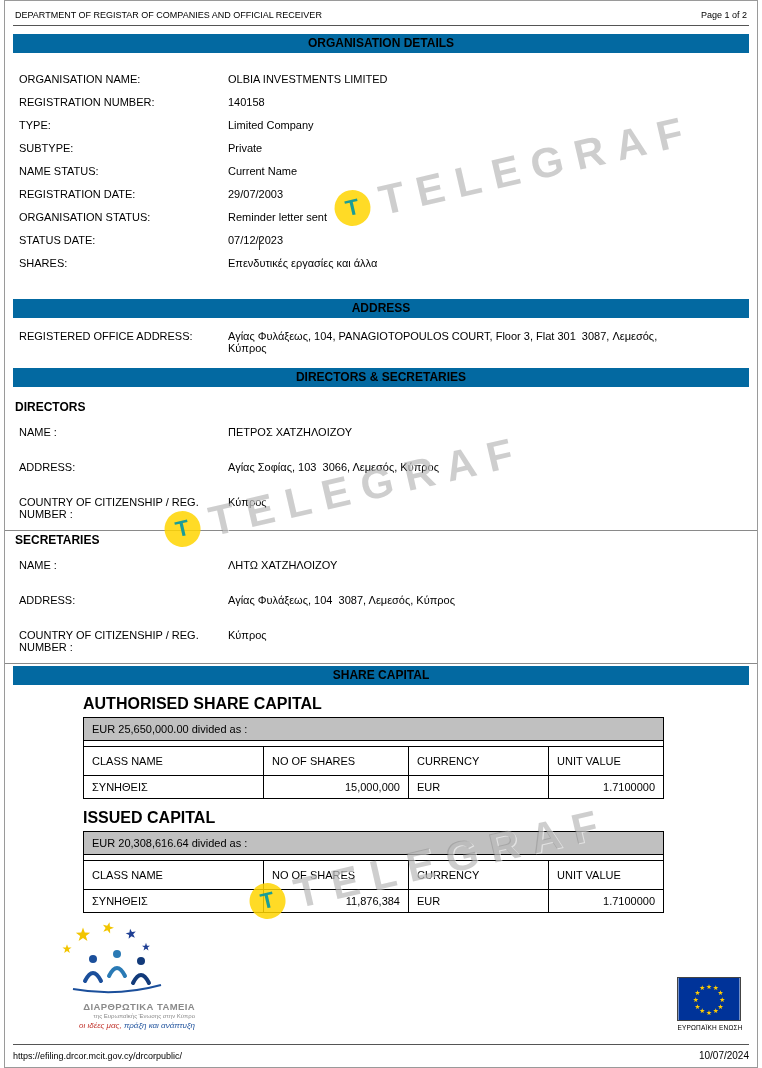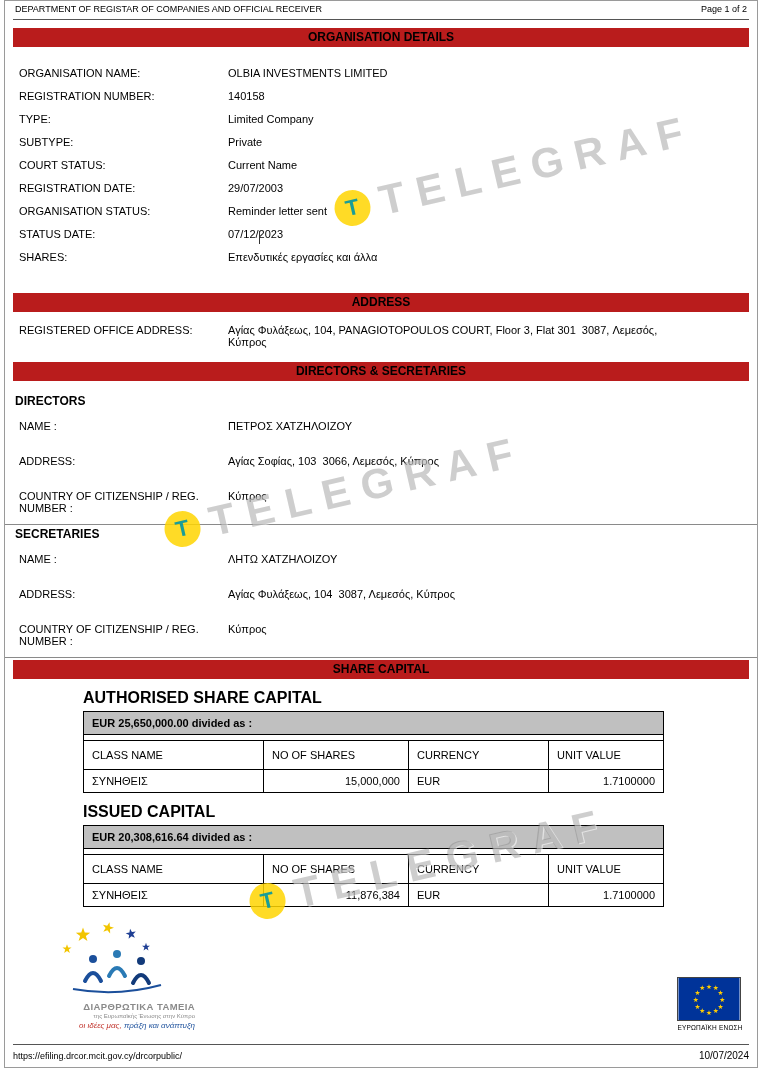--- a/index.html
+++ b/index.html
@@ -1,28 +1,28 @@
 <!DOCTYPE html>
 <html><head>
 <meta charset="utf-8">
 <style>
   * { margin:0; padding:0; box-sizing:border-box; }
   html,body { background:#ffffff; }
   body { font-family:"Liberation Sans", sans-serif; }
   .page {
     position:relative; width:754px; height:1068px; margin:0 auto;
     background:#fff; border:1px solid #9a9a9a; color:#000;
-    padding:0 8px; overflow:hidden;
+    padding:6px 8px; overflow:hidden;
   }
   .doc-header {
     display:flex; justify-content:space-between; align-items:flex-end;
     font-size:9px; padding:3px 2px 5px 2px; border-bottom:1px solid #555;
   }
   .section-bar {
-    background:#b91c1c; text-align:center; font-weight:bold;
+    background:#0369a1; text-align:center; font-weight:bold;
     font-size:12px; padding:2px 0 3px;
   }
   .bar-org { margin-top:8px; }
   .fields { margin-top:20px; }
   .field-row {
     display:flex; font-size:11px; align-items:flex-start;
     padding-left:6px; min-height:23px; position:relative;
   }
   .field-label { width:209px; flex:none; white-space:pre-wrap; }
   .field-value { white-space:pre-wrap; max-width:530px; }
@@ -32,21 +32,21 @@
   .group-heading { font-size:12px; font-weight:bold; margin-top:13px; padding-left:2px; }
   .person-row { margin-top:12px; }
   .full-line { border-top:1px solid #8a8a8a; margin:10px -8px 0 -8px; }
   .bar-capital { margin-top:2px; }
   .cap-heading { font-weight:bold; font-size:16px; margin:10px 0 4px 70px; }
   .cap-table {
     margin-left:70px; width:580px; border-collapse:collapse;
     table-layout:fixed; font-size:11px;
   }
   .cap-table td { border:1px solid #000; padding:5px 8px; vertical-align:middle; overflow:hidden; }
-  .cap-table tr.divided td { background:#c0c0c0; font-weight:bold; }
+  .cap-table tr.divided td { background:#c0c0c0; font-weight:normal; }
   .cap-table tr.spacer td { border-top:none; border-bottom:none; height:6px; padding:0; }
   .cap-table tr.colhead td { padding:8px 8px; }
   .cap-table td.num { text-align:right; }
   .caret { position:absolute; left:246px; top:3px; width:1px; height:13px; background:#333; }
 
   
   .watermark {
     position:absolute; display:flex; align-items:center; gap:10px;
     transform:rotate(-13deg); transform-origin:left center;
     pointer-events:none; z-index:5;
@@ -112,21 +112,21 @@
     </div>
     <div class="field-row">
       <span class="field-label">TYPE:</span>
       <span class="field-value">Limited Company</span>
     </div>
     <div class="field-row">
       <span class="field-label">SUBTYPE:</span>
       <span class="field-value">Private</span>
     </div>
     <div class="field-row">
-      <span class="field-label">COURT STATUS:</span>
+      <span class="field-label">NAME STATUS:</span>
       <span class="field-value">Current Name</span>
     </div>
     <div class="field-row">
       <span class="field-label">REGISTRATION DATE:</span>
       <span class="field-value">29/07/2003</span>
     </div>
     <div class="field-row">
       <span class="field-label">ORGANISATION STATUS:</span>
       <span class="field-value">Reminder letter sent</span>
     </div>

